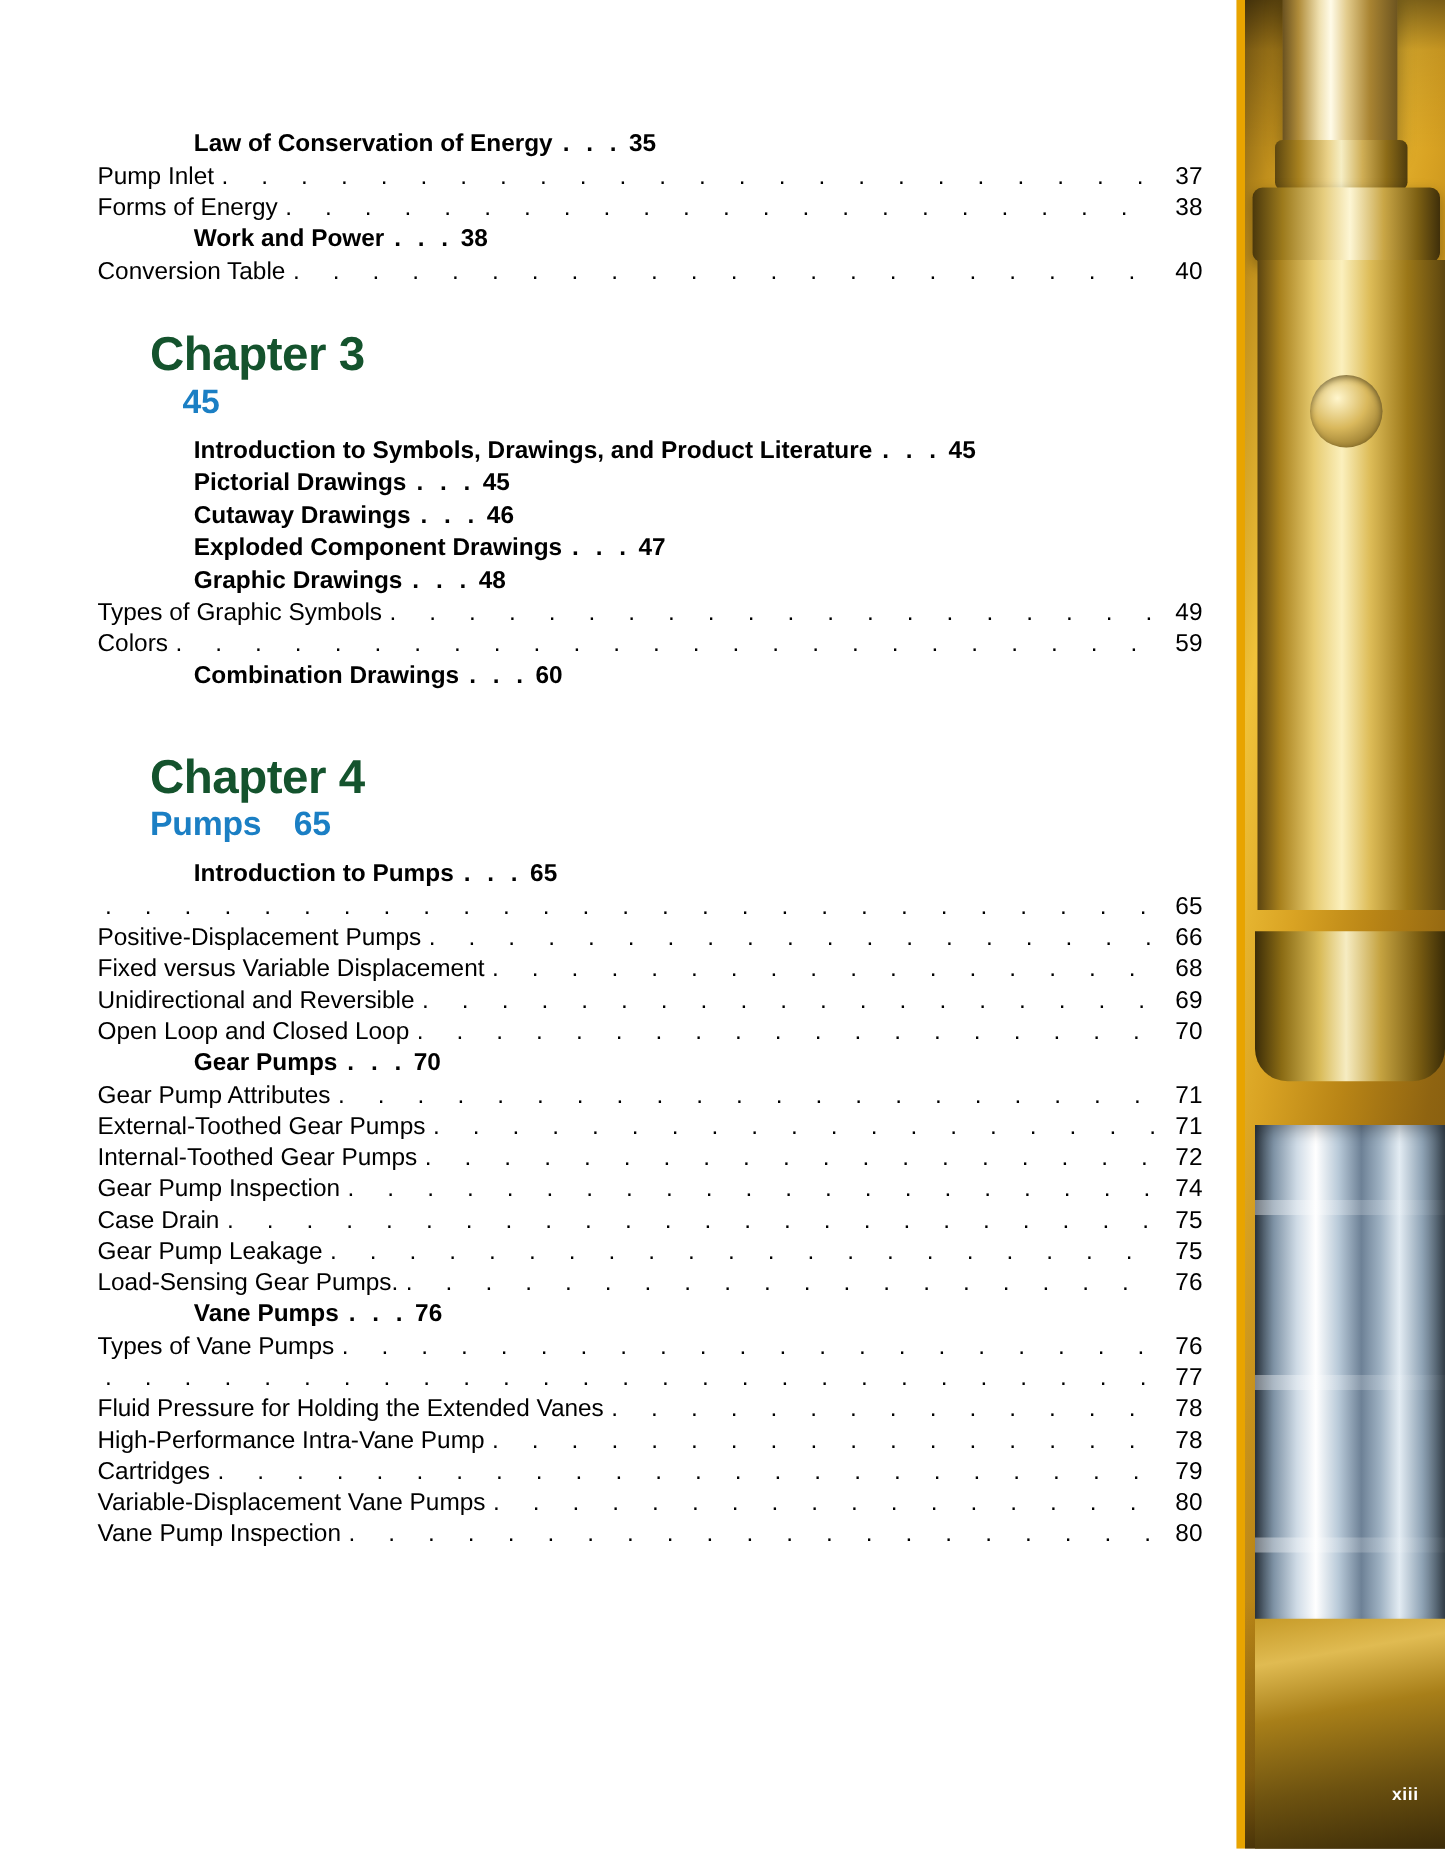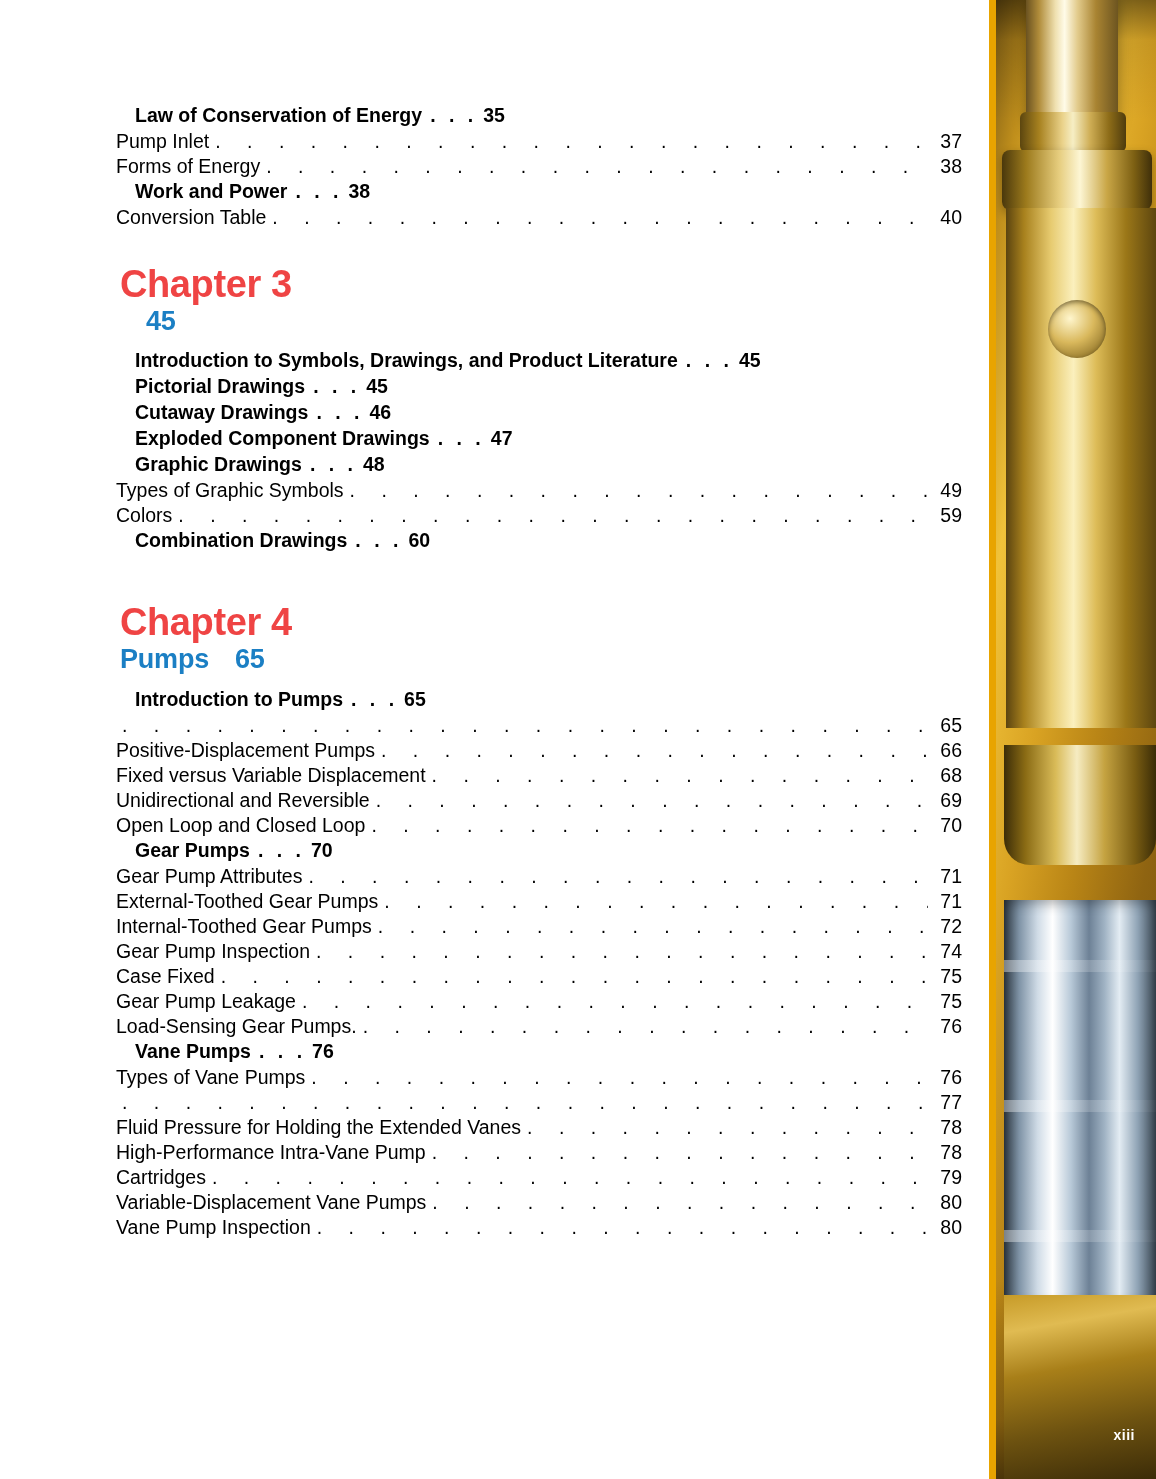--- a/index.html
+++ b/index.html
@@ -179,32 +179,33 @@
     align-items: baseline;
     font-size: 19.5px;
     color: #000000;
   }
 
   
   .lvl1 {
     font-weight: bold;
     padding-left: 135px;
     margin-bottom: 3px;
+    margin-left: 20px;
   }
   .lvl1 .title { white-space: pre; }
   .lvl1 .dots-inline {
     white-space: pre;
     padding: 0 3px 0 8px;
     letter-spacing: 4px;
   }
   .lvl1 .pg { padding-left: 3px; }
 
   
   .lvl2 {
-    padding-left: 116px;
+    padding-left: 78px;
     padding-right: 28px;
     margin-bottom: 2px;
     font-weight: normal;
   }
   .lvl2 .title { white-space: pre; }
   .lvl2 .leader {
     flex: 1 1 auto;
     overflow: hidden;
     white-space: nowrap;
     margin: 0 6px 0 6px;
@@ -218,21 +219,21 @@
     min-width: 28px;
     text-align: right;
   }
 
   
   .chapter-block { margin: 0 0 0 0; }
   .chapter-title {
     padding-left: 120px;
     font-size: 38px;
     font-weight: bold;
-    color: #ef4444;
+    color: #14532d;
     letter-spacing: -0.4px;
     line-height: 1.05;
     font-family: "Liberation Sans", sans-serif;
   }
   .chapter-subtitle {
     padding-left: 120px;
     font-size: 27px;
     font-weight: bold;
     color: #1b7fc4;
     letter-spacing: -0.2px;
@@ -392,21 +393,21 @@
       <span class="title">Internal-Toothed Gear Pumps</span>
       <span class="leader">. . . . . . . . . . . . . . . . . . . . . . . . . . . . . . . . . . . .</span>
       <span class="pg">72</span>
     </div>
     <div class="entry lvl2">
       <span class="title">Gear Pump Inspection</span>
       <span class="leader">. . . . . . . . . . . . . . . . . . . . . . . . . . . . . . . . . . . .</span>
       <span class="pg">74</span>
     </div>
     <div class="entry lvl2">
-      <span class="title">Case Fixed</span>
+      <span class="title">Case Drain</span>
       <span class="leader">. . . . . . . . . . . . . . . . . . . . . . . . . . . . . . . . . . . .</span>
       <span class="pg">75</span>
     </div>
     <div class="entry lvl2">
       <span class="title">Gear Pump Leakage</span>
       <span class="leader">. . . . . . . . . . . . . . . . . . . . . . . . . . . . . . . . . . . .</span>
       <span class="pg">75</span>
     </div>
     <div class="entry lvl2">
       <span class="title">Load-Sensing Gear Pumps.</span>

